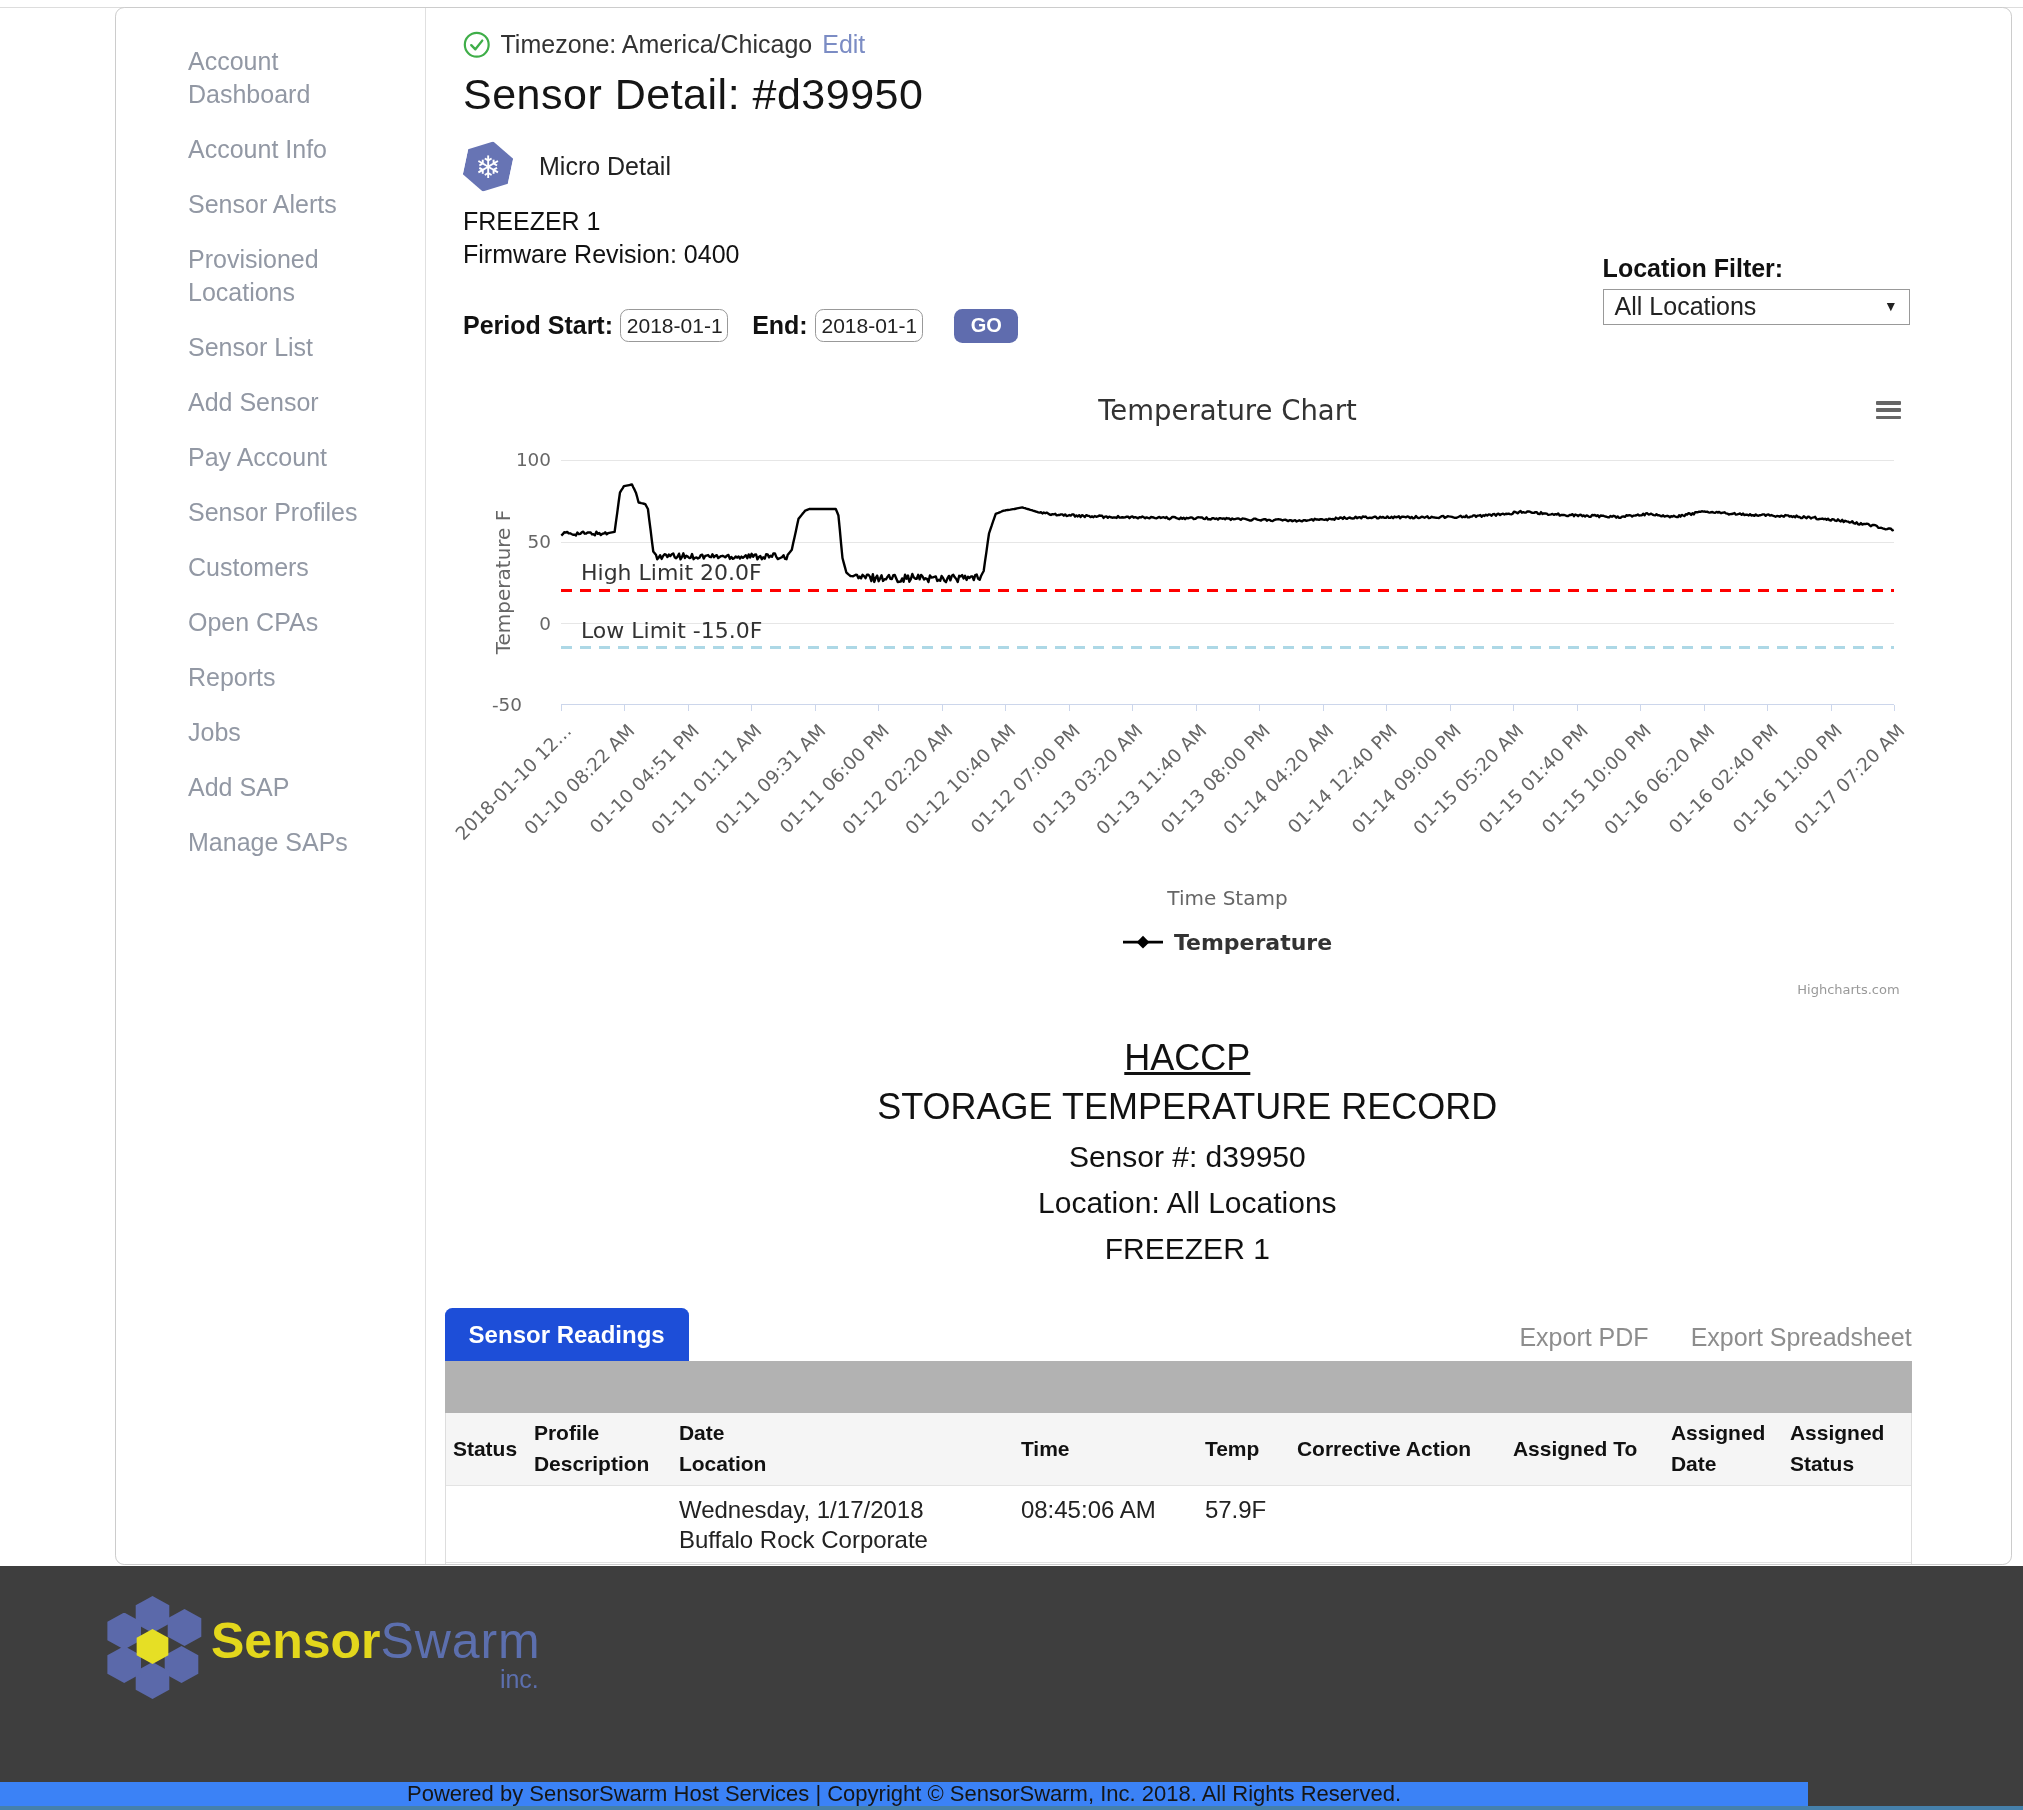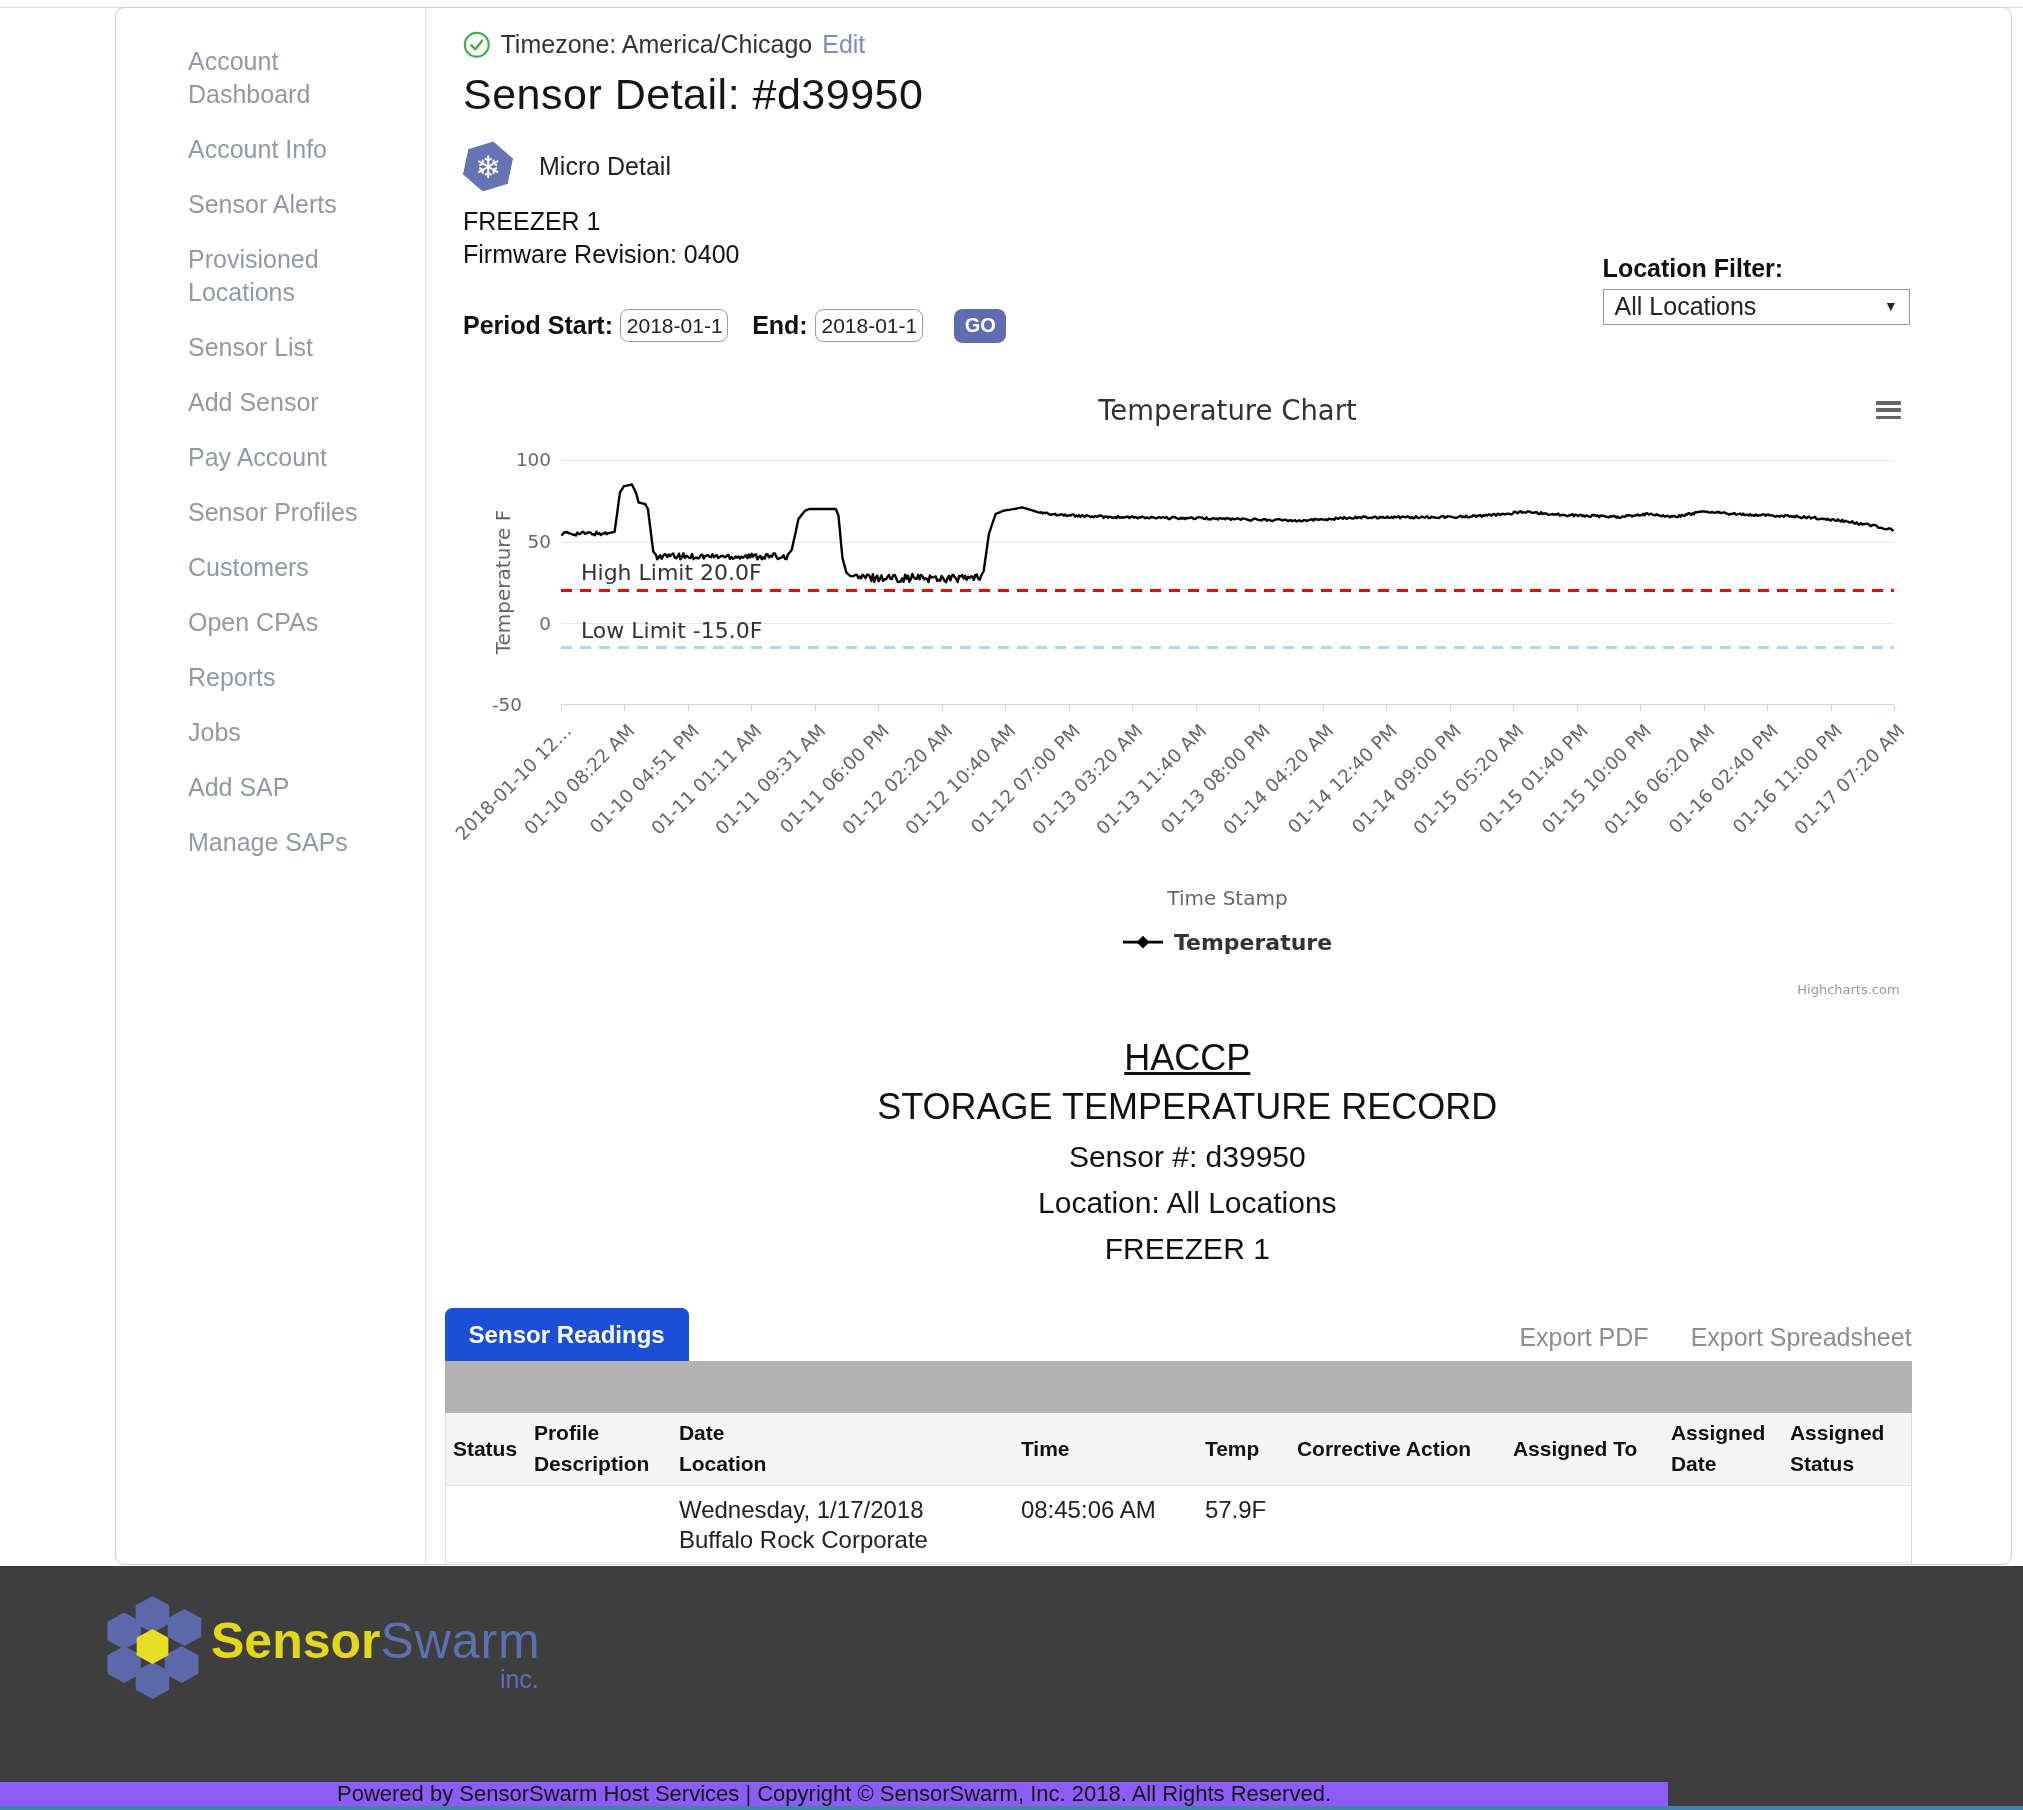--- a/index.html
+++ b/index.html
@@ -28,21 +28,21 @@
   .hex-icon span { color:#fff; font-size:31px; transform:rotate(-12deg); font-family:"DejaVu Sans", sans-serif; }
   .sensor-type { font-size:25px; color:#222; }
   .sensor-name { font-size:25px; color:#111; margin-top:14.7px; }
   .firmware { font-size:25px; color:#111; margin-top:3.7px; }
 
   .period-row { display:flex; align-items:center; margin-top:40px; }
   .period-label { font-size:25px; font-weight:bold; color:#111; }
   .period-input { width:108px; height:33px; border:1.8px solid #999; border-radius:8.3px; font-size:21px;
                   color:#222; padding:0 5.5px; margin:0 7.3px 0 7.3px; font-family:"Liberation Sans",sans-serif; }
   .end-label { margin-left:16.5px; }
-  .go-btn { width:52px; height:34px; background:#5f6cae; border:none; border-radius:8.3px; color:#fff;
+  .go-btn { width:64px; height:34px; background:#5f6cae; border:none; border-radius:8.3px; color:#fff;
             font-weight:bold; font-size:20px; margin-left:24px; cursor:pointer; }
 
   .loc-filter { position:absolute; right:103px; top:246px; width:307px; }
   .loc-label { font-size:25px; font-weight:bold; color:#111; margin-bottom:5.5px; }
   .loc-select { width:307px; height:36px; border:0.9px solid #999; background:#fff; display:flex;
                 align-items:center; justify-content:space-between; padding:0 11px; font-size:25px; color:#222; cursor:pointer; }
   .loc-select .arrow { font-size:13.8px; color:#222; }
 
   
   .chart-block { position:relative; margin-top:51px; height:617px; font-family:"DejaVu Sans", sans-serif; }
@@ -94,21 +94,21 @@
   .logo { position:absolute; left:103px; top:31px; display:flex; align-items:flex-start; }
   .hexflower { position:relative; width:99px; height:99px; }
   .petal { position:absolute; width:35px; height:37px; background:#5b69aa;
            clip-path:polygon(50% 0%,98% 25%,98% 75%,50% 100%,2% 75%,2% 25%); }
   .hexcenter { position:absolute; width:33px; height:35px; left:33px; top:32px; background:#e6df25;
                clip-path:polygon(50% 0%,98% 25%,98% 75%,50% 100%,2% 75%,2% 25%); }
   .logo-text { position:relative; margin-left:9px; margin-top:14.7px; }
   .logo-sensor { font-size:50px; font-weight:bold; color:#e3d71c; }
   .logo-swarm { font-size:50px; font-weight:normal; color:#5c6fae; letter-spacing:0.9px; }
   .logo-inc { position:absolute; right:1.8px; top:53px; font-size:25px; color:#5c6fae; }
-  .footer-strip { position:absolute; left:0; bottom:5.5px; width:1668px; height:24px; background:#8b5cf6;
+  .footer-strip { position:absolute; left:0; bottom:5.5px; width:1808px; height:24px; background:#3b82f6;
                   display:flex; align-items:center; justify-content:center; }
   .footer-strip div { font-size:22px; color:#161616; }
   .footer-line { position:absolute; left:0; bottom:0; width:2024px; height:5.5px; background:#4580ab; }
 
   .check-icon { width:27.5px; height:27.5px; }
 </style>
 </head>
 <body>
 
 <div class="top-rule"></div>

